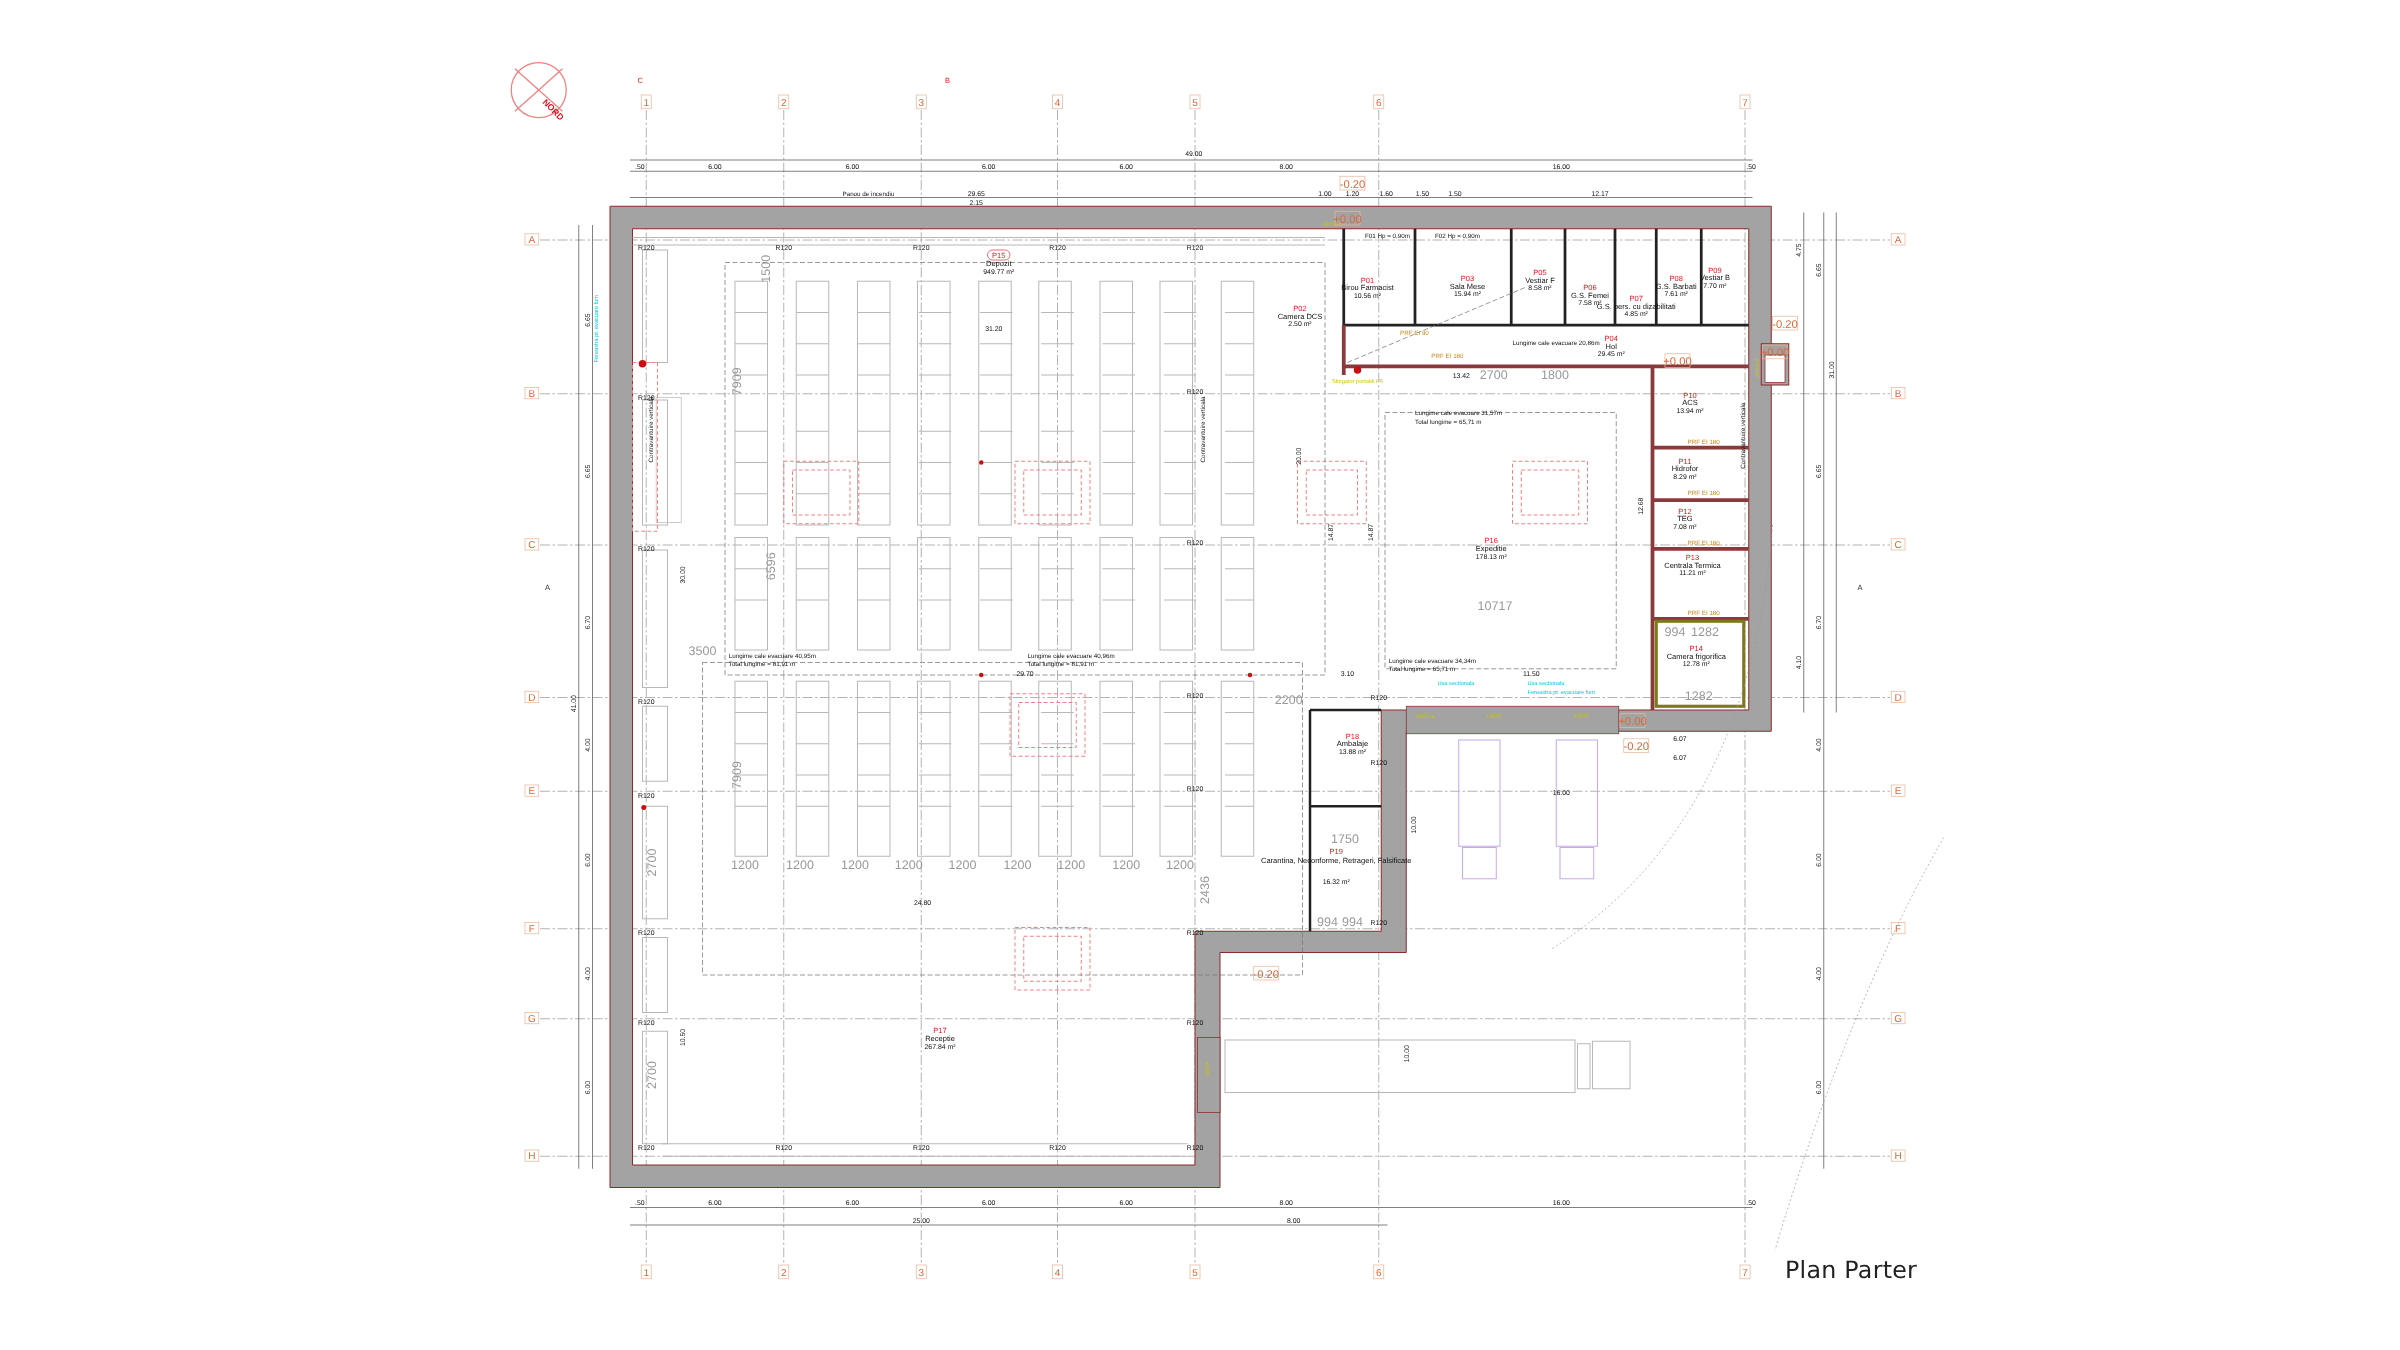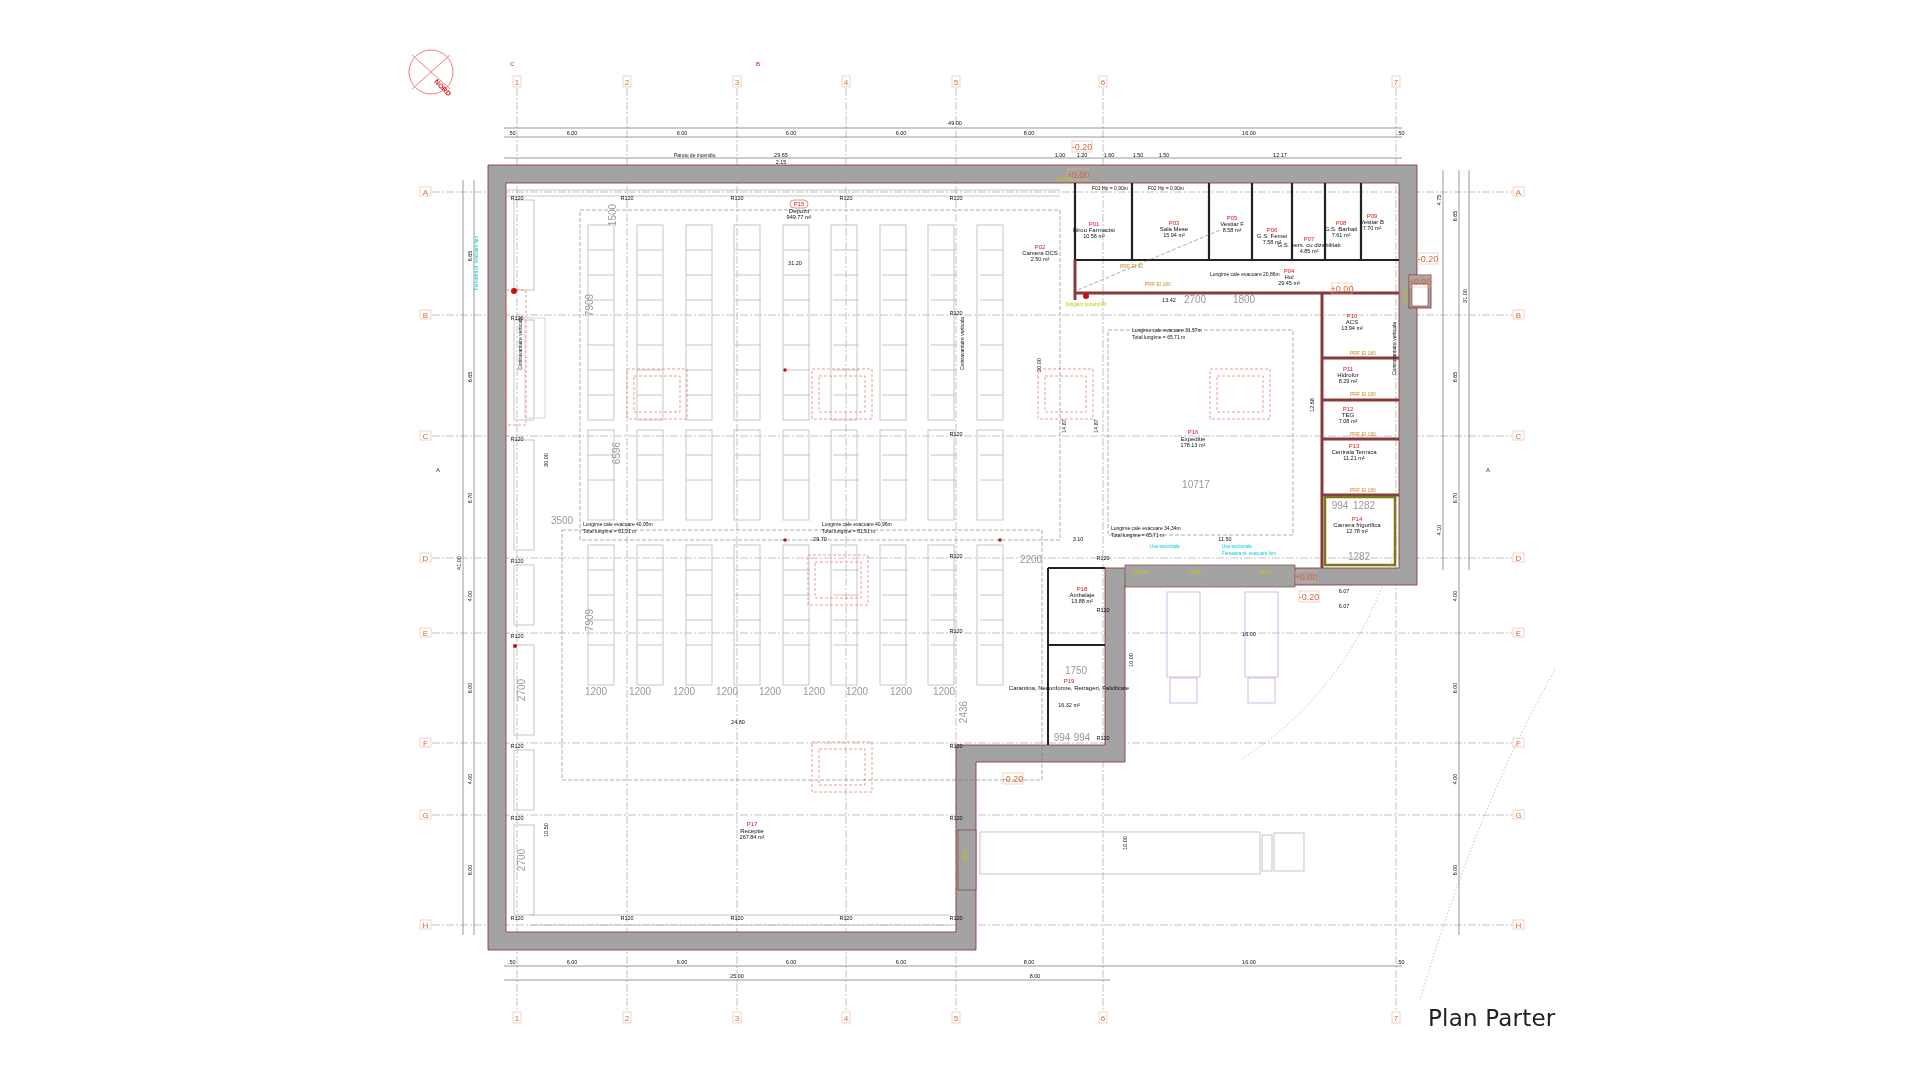--- a/index.html
+++ b/index.html
@@ -1,18 +1,18 @@
 <!DOCTYPE html>
 <html><head>
 <meta charset="utf-8">
 <style>
   html,body{margin:0;padding:0;background:#ffffff;}
   body{width:1920px;height:1080px;position:relative;overflow:hidden;font-family:"Liberation Sans",sans-serif;}
   #plan{position:absolute;left:0;top:0;width:1920px;height:1080px;}
-  .title{position:absolute;left:1428px;top:1005px;font-family:"DejaVu Sans",sans-serif;font-size:23px;color:#222;letter-spacing:0.2px;}
+  .title{position:absolute;left:1428px;top:1005px;font-family:"DejaVu Sans",sans-serif;font-size:19px;color:#222;letter-spacing:0.2px;}
   .t{font-family:"Liberation Sans",sans-serif;}
   .gridlbl{font-size:8px;fill:#d9693a;}
   .dim{font-size:5.5px;fill:#111;}
   .room-id{font-size:6px;fill:#e0141e;}
   .room-name{font-size:6px;fill:#111;}
   .room-area{font-size:5.5px;fill:#111;}
   .lvl{font-size:9px;fill:#d9693a;}
   .note{font-size:5px;fill:#111;}
   .big{font-size:10px;fill:#999;}
   .cyan{font-size:4.5px;fill:#00c8e0;}

